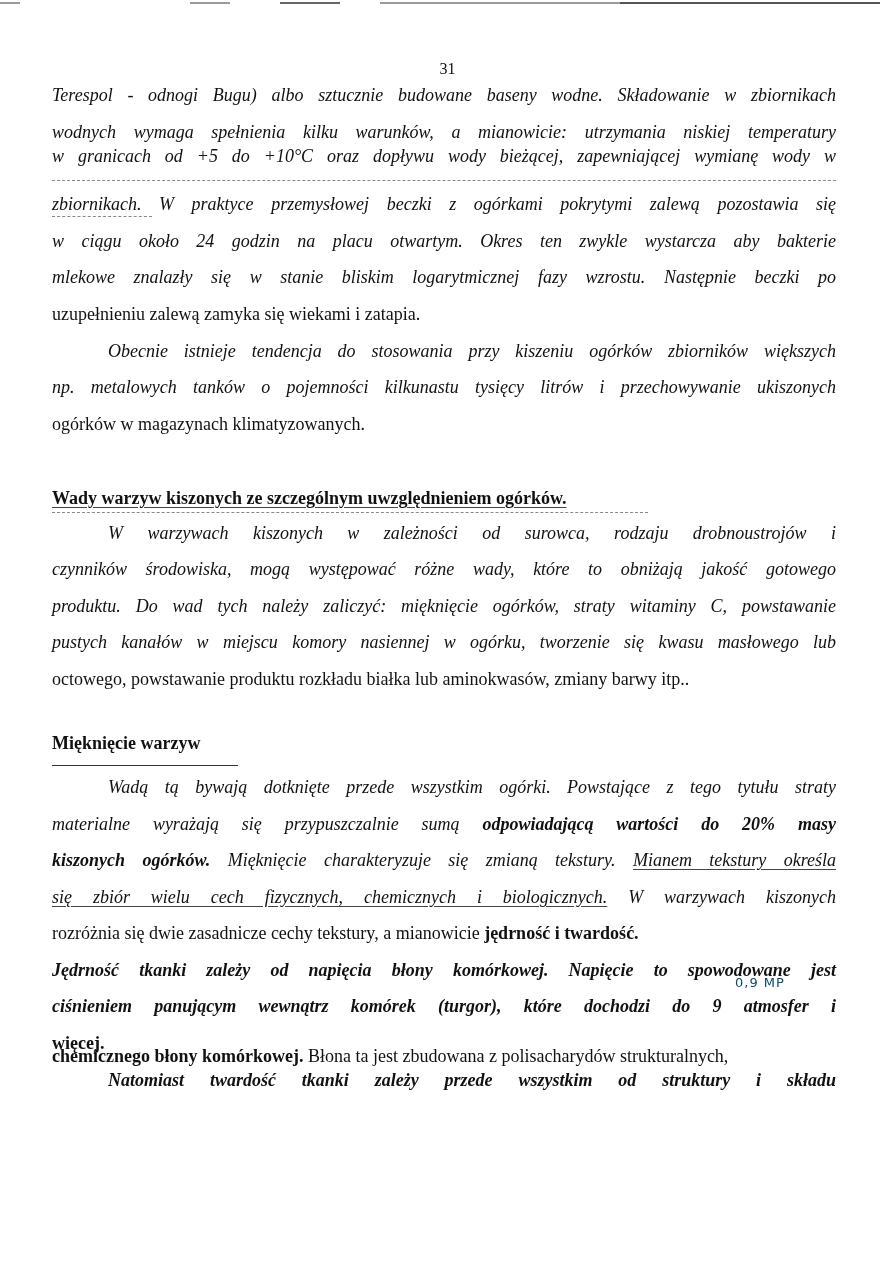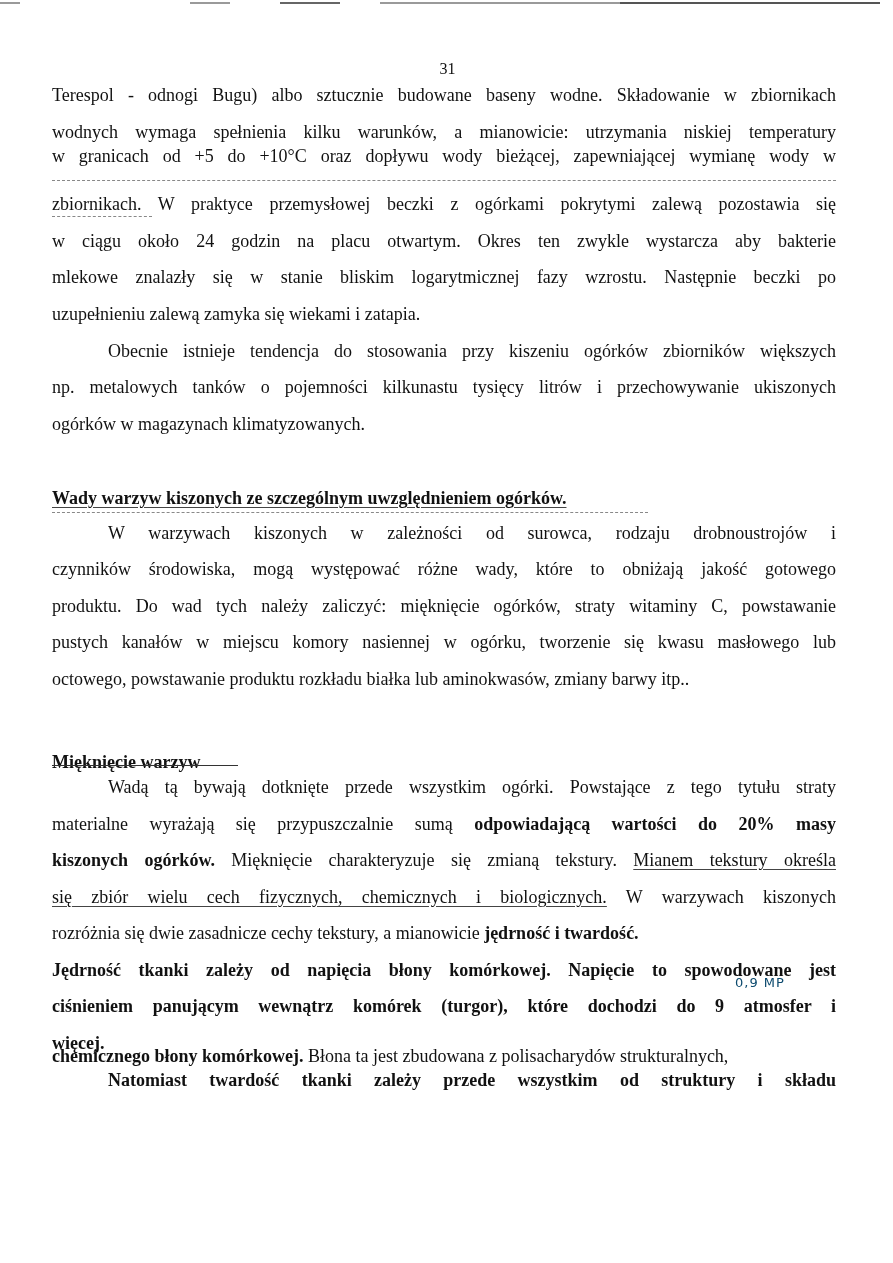--- a/index.html
+++ b/index.html
@@ -3,21 +3,21 @@
 <meta charset="utf-8">
 <style>
   html, body { margin: 0; padding: 0; background: #ffffff; }
   body { width: 893px; height: 1263px; position: relative; overflow: hidden;
          font-family: "Liberation Serif", "DejaVu Serif", serif; color: #111; }
   .scan-edge { position: absolute; top: 2px; left: 0; width: 893px; height: 3px; }
   .scan-edge span { position: absolute; top: 0; height: 2px; background: #9a9a9a; }
   .page-number { position: absolute; top: 60px; left: 0; width: 855px; text-align: center; font-size: 16px; margin-left: 20px; }
   .line { position: absolute; left: 52px; width: 784px; font-size: 18px; white-space: nowrap;
           line-height: 22px; transform-origin: left top; }
-  .justify { text-align: justify; text-align-last: justify; white-space: normal; }
+  .justify { text-align: justify; text-align-last: justify; white-space: normal; font-style: italic; }
   .indent { padding-left: 56px; box-sizing: border-box; }
   b { font-weight: bold; }
   .heading { font-weight: bold; font-size: 18px; }
   .ul { text-decoration: underline; text-underline-offset: 3px; text-decoration-color: #444; text-align: right; }
   .dotted-rule { position: absolute; height: 0; border-top: 1px dashed #888; }
   .solid-rule { position: absolute; height: 0; border-top: 1px solid #333; }
   .handwritten { position: absolute; font-family: "DejaVu Sans", sans-serif; font-size: 13px; color: #0c4a6e; letter-spacing: 1px; }
 </style>
 </head>
 <body>
@@ -49,21 +49,21 @@
 <div class="line heading" style="top:487px">
   <span class="ul">Wady warzyw kiszonych ze szczególnym uwzględnieniem ogórków.</span>
 </div>
 <div class="dotted-rule" style="top:512px;left:52px;width:596px"></div>
 <div class="line justify indent" style="top:522px">W warzywach kiszonych w zależności od surowca, rodzaju drobnoustrojów i</div>
 <div class="line justify" style="top:558px">czynników środowiska, mogą występować różne wady, które to obniżają jakość gotowego</div>
 <div class="line justify" style="top:595px">produktu. Do wad tych należy zaliczyć: mięknięcie ogórków, straty witaminy C, powstawanie</div>
 <div class="line justify" style="top:631px">pustych kanałów w miejscu komory nasiennej w ogórku, tworzenie się kwasu masłowego lub</div>
 <div class="line" style="top:668px">octowego, powstawanie produktu rozkładu białka lub aminokwasów, zmiany barwy itp..</div>
 
-<div class="line heading" style="top:751px">
+<div class="line heading" style="top:732px">
   <span>Mięknięcie warzyw</span>
 </div>
 <div class="solid-rule" style="top:765px;left:52px;width:186px"></div>
 
 <div class="line justify indent" style="top:776px">Wadą tą bywają dotknięte przede wszystkim ogórki. Powstające z tego tytułu straty</div>
 <div class="line justify" style="top:813px"><span>materialne wyrażają się przypuszczalnie sumą </span><b>odpowiadającą wartości do 20% masy</b></div>
 <div class="line justify" style="top:849px"><b>kiszonych ogórków.</b><span> Mięknięcie charakteryzuje się zmianą tekstury. </span><span class="ul">Mianem tekstury określa</span></div>
 <div class="line justify" style="top:886px"><span class="ul">się zbiór wielu cech fizycznych, chemicznych i biologicznych.</span><span> W warzywach kiszonych</span></div>
 <div class="line" style="top:922px"><span>rozróżnia się dwie zasadnicze cechy tekstury, a mianowicie </span><b>jędrność i twardość.</b></div>
 <div class="line justify" style="top:959px;font-weight:bold">Jędrność tkanki zależy od napięcia błony komórkowej. Napięcie to spowodowane jest</div>

